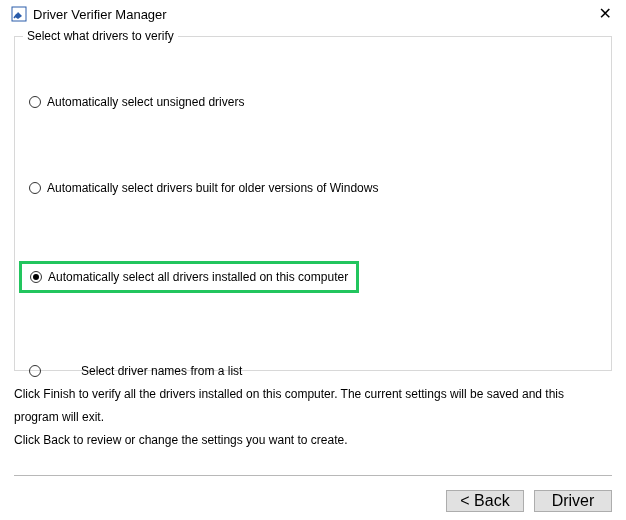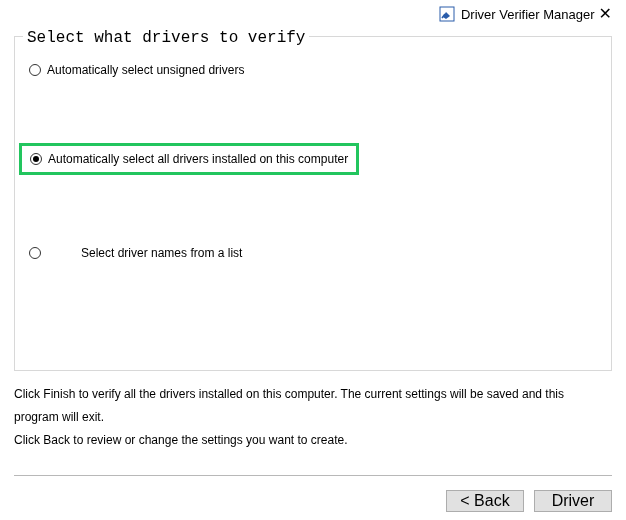--- a/index.html
+++ b/index.html
@@ -12,21 +12,21 @@
       font-size: 12px;
       background: #ffffff;
       width: 626px;
       height: 520px;
       overflow: hidden;
       color: #000000;
     }
     .titlebar {
       display: flex;
       align-items: center;
-      justify-content: flex-end;
+      justify-content: space-between;
       padding: 6px 10px 4px 11px;
       background: #ffffff;
     }
     .titlebar-left {
       display: flex;
       align-items: center;
       gap: 6px;
     }
     .app-icon {
       width: 16px;
@@ -51,31 +51,31 @@
       position: relative;
       padding: 25px 12px 25px 12px;
       height: 335px;
     }
     .legend {
       position: absolute;
       top: -8px;
       left: 8px;
       background: #ffffff;
       padding: 0 4px;
-      font-size: 16px;
+      font-size: 12px;
       color: #000;
-      font-family: Liberation Mono, monospace;
     }
     .radio-row {
       display: flex;
       align-items: center;
       gap: 6px;
       padding: 1px 2px;
       margin-bottom: 70px;
       width: fit-content;
+      margin-top: 32px;
     }
     .radio-row:last-child {
       margin-bottom: 0;
       gap: 40px;
     }
     .radio-row.highlighted {
       border: 3px solid #22c55e;
       padding: 6px 8px;
       margin-left: -8px;
       margin-top: -5px;
@@ -153,20 +153,24 @@
 
 <div class="content">
   <div class="fieldset">
     <div class="legend">Select what drivers to verify</div>
 
     <div class="radio-row">
       <span class="radio"></span>
       <span class="radio-label">Automatically select unsigned drivers</span>
     </div>
 
+    <div class="radio-row">
+      <span class="radio"></span>
+      <span class="radio-label">Automatically select drivers built for older versions of Windows</span>
+    </div>
 
     <div class="radio-row highlighted">
       <span class="radio selected"></span>
       <span class="radio-label">Automatically select all drivers installed on this computer</span>
     </div>
 
     <div class="radio-row">
       <span class="radio"></span>
       <span class="radio-label">Select driver names from a list</span>
     </div>

